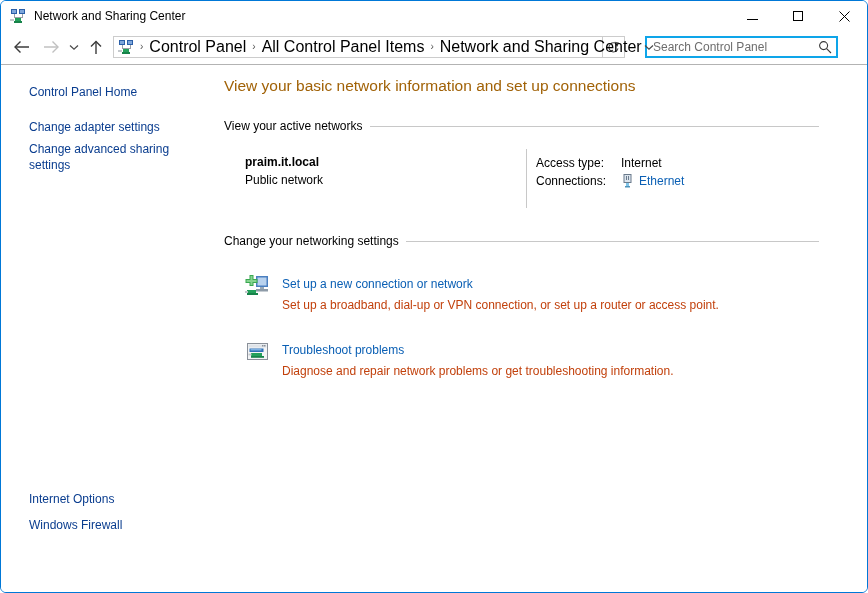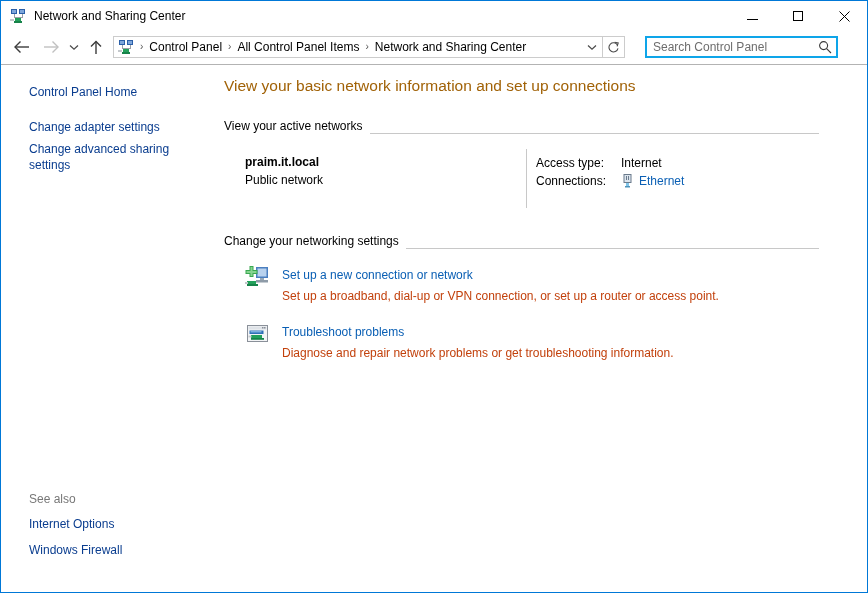--- a/index.html
+++ b/index.html
@@ -19,20 +19,21 @@
     position: relative;
     width: 868px;
     height: 593px;
     box-sizing: border-box;
     border-left: 1px solid #0078d7;
     border-right: 1px solid #0078d7;
     border-bottom: 1px solid #0078d7;
     border-top: 1px solid #0078d7;
     background: #ffffff;
     overflow: hidden;
+    border-radius: 6px;
   }
 
   
   #titlebar {
     position: relative;
     height: 30px;
     background: #ffffff;
     display: flex;
     align-items: center;
   }
@@ -116,21 +117,21 @@
   }
   #crumb-icon {
     width: 16px;
     height: 16px;
     margin-left: 4px;
     margin-right: 2px;
     flex: 0 0 auto;
     position: relative;
   }
   .crumb {
-    font-size: 12px;
+    font-size: 16px;
     color: #000000;
     white-space: nowrap;
     padding: 0 2px;
     line-height: 18px;
   }
   .crumb-sep {
     font-size: 10px;
     color: #555555;
     padding: 0 4px;
     line-height: 18px;
@@ -248,21 +249,21 @@
     font-size: 15.5px;
     color: #a16207;
     line-height: 20px;
     margin: 11px 0 0 0;
     font-weight: normal;
     white-space: nowrap;
   }
 
   .section-head {
     display: flex;
-    align-items: flex-end;
+    align-items: center;
     margin-top: 22px;
     width: 595px;
   }
   .section-head .label {
     font-size: 12px;
     color: #000000;
     white-space: nowrap;
     line-height: 16px;
   }
   .section-head .rule {
@@ -335,21 +336,21 @@
     height: 14px;
     margin-right: 5px;
     flex: 0 0 auto;
     position: relative;
   }
 
   
   .setting-row {
     display: flex;
     align-items: flex-start;
-    margin-top: 15px;
+    margin-top: 24px;
     padding-left: 21px;
     width: 575px;
   }
   .setting-icon {
     width: 25px;
     height: 25px;
     flex: 0 0 auto;
     margin-right: 12px;
     margin-top: 1px;
     position: relative;
@@ -487,21 +488,20 @@
   <div id="toolbar-sep"></div>
 
   <div id="content">
 
     <div id="sidebar">
       <a class="side-link home">Control Panel Home</a>
       <a class="side-link adapter">Change adapter settings</a>
       <a class="side-link advanced">Change advanced sharing settings</a>
 
       <div id="seealso">
-        <div id="seealso-label">See also</div>
         <a class="side-link">Internet Options</a>
         <a class="side-link">Windows Firewall</a>
       </div>
     </div>
 
     <div id="main">
       <h1 id="page-title">View your basic network information and set up connections</h1>
 
       <div class="section-head">
         <span class="label">View your active networks</span>

